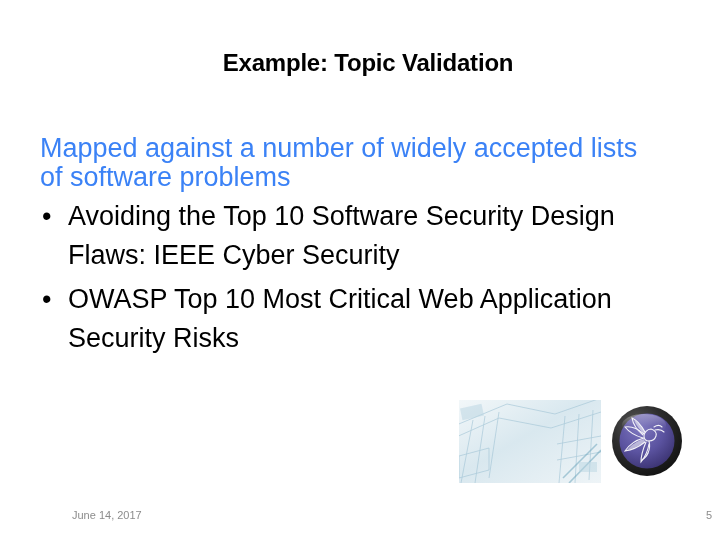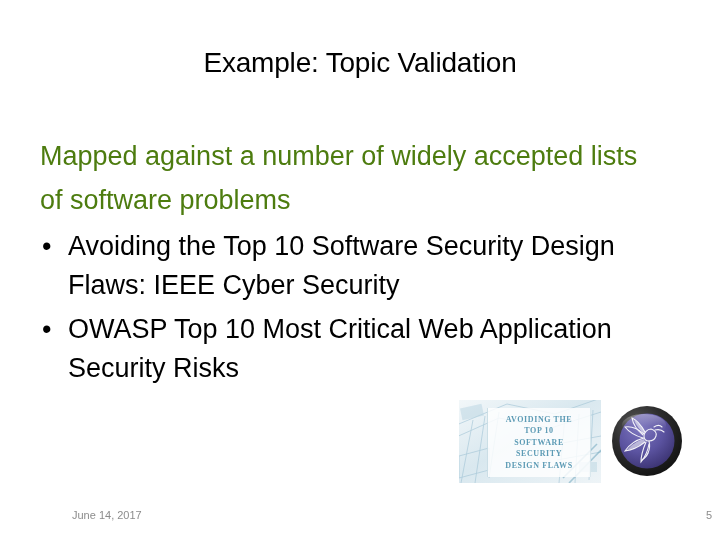--- a/index.html
+++ b/index.html
@@ -14,43 +14,43 @@
     position: relative;
     width: 720px;
     height: 540px;
     background: #ffffff;
     overflow: hidden;
   }
 
   
   .slide-title {
     position: absolute;
-    left: 40px;
+    left: 48px;
     top: 40px;
     width: 640px;
     text-align: center;
-    font-size: 28px;
+    font-size: 24px;
     line-height: 46px;
     color: #000000;
-    font-weight: 400;
+    font-weight: 700;
     letter-spacing: -0.2px;
     white-space: nowrap;
   }
 
   
   .body-area {
     position: absolute;
     left: 40px;
     top: 134px;
     width: 634px;
   }
   .lead-para {
     font-size: 27px;
-    line-height: 44px;
-    color: #4d7c0f;
+    line-height: 29px;
+    color: #3b82f6;
     margin: 0 0 2px 0;
     max-width: 612px;
   }
   .bullet-list {
     list-style: none;
     margin: 5px 0 0 0;
     padding: 0;
   }
   .bullet-item {
     position: relative;
@@ -198,27 +198,20 @@
       </g>
       <g stroke="#6fa7bd" stroke-width="1.6" fill="none" opacity="0.55">
         <path d="M104 78 L138 44"></path>
         <path d="M110 83 L142 50"></path>
       </g>
       <g fill="#b9d5e2" opacity="0.5">
         <rect x="2" y="6" width="22" height="12" transform="rotate(-12 13 12)"></rect>
         <rect x="120" y="62" width="18" height="10"></rect>
       </g>
     </svg>
-    <div class="ieee-panel">
-      <div class="ieee-line">AVOIDING THE</div>
-      <div class="ieee-line">TOP 10</div>
-      <div class="ieee-line">SOFTWARE</div>
-      <div class="ieee-line">SECURITY</div>
-      <div class="ieee-line">DESIGN FLAWS</div>
-    </div>
   </div>
 
   <svg class="owasp-logo" viewBox="0 0 72 72">
     <defs>
       <radialGradient id="bezel" cx="35%" cy="28%" r="80%">
         <stop offset="0%" stop-color="#595959"></stop>
         <stop offset="45%" stop-color="#2e2e2e"></stop>
         <stop offset="100%" stop-color="#111111"></stop>
       </radialGradient>
       <radialGradient id="disc" cx="38%" cy="28%" r="78%">

